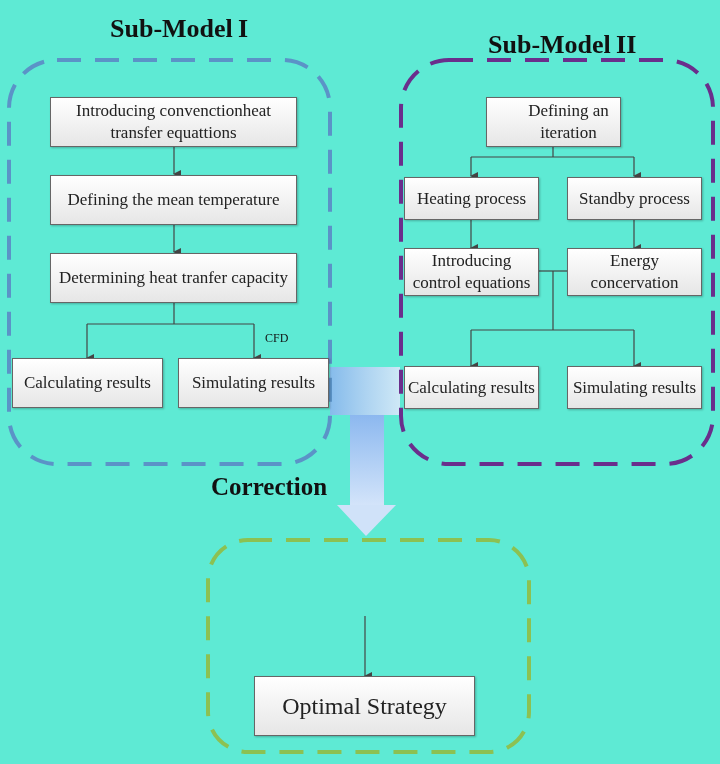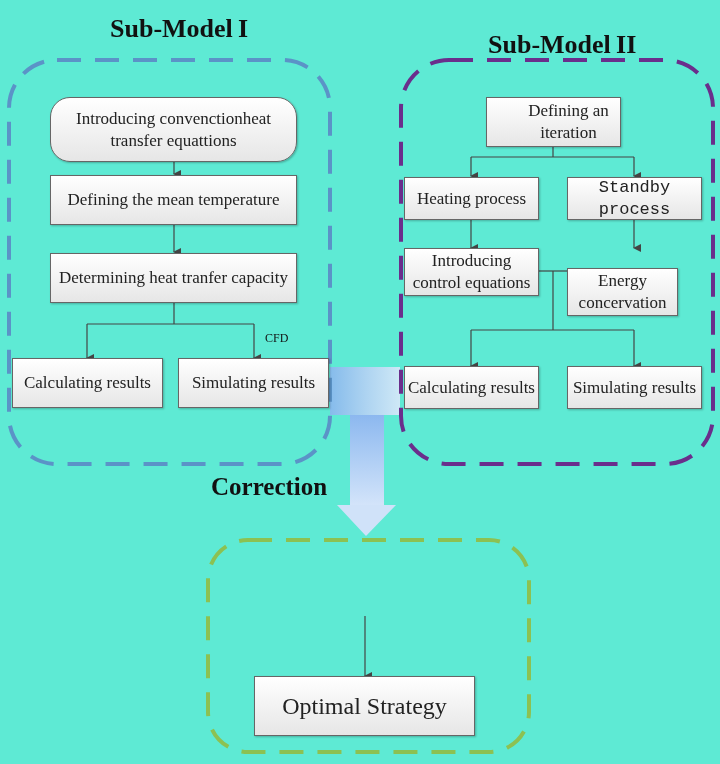--- a/index.html
+++ b/index.html
@@ -69,32 +69,32 @@
       <line x1="471" y1="330" x2="471" y2="366" marker-end="url(#ah)"></line>
       <line x1="634" y1="330" x2="634" y2="366" marker-end="url(#ah)"></line>
     </g>
 
     <line x1="365" y1="616" x2="365" y2="676" stroke="#444" stroke-width="1.2" marker-end="url(#ah)"></line>
   </svg>
 
   <div class="title" style="left:110px; top:14px;">Sub-Model I</div>
   <div class="title" style="left:473px; top:30px;margin-left:15px;">Sub-Model II</div>
 
-  <div class="box" style="left:50px; top:97px; width:247px; height:65px;border-radius:20px;">Introducing convenctionheat transfer equattions</div>
+  <div class="box" style="left:50px; top:97px; width:247px; height:50px;">Introducing convenctionheat transfer equattions</div>
   <div class="box" style="left:50px; top:175px; width:247px; height:50px;">Defining the mean temperature</div>
   <div class="box" style="left:50px; top:253px; width:247px; height:50px;">Determining heat tranfer capacity</div>
   <div class="box" style="left:12px; top:358px; width:151px; height:50px;">Calculating results</div>
   <div class="box" style="left:178px; top:358px; width:151px; height:50px;">Simulating results</div>
   <div class="small" style="left:265px; top:331px;">CFD</div>
 
   <div class="box" style="left:486px; top:97px; width:135px; height:50px;padding-left:32px;">Defining an iteration</div>
   <div class="box" style="left:404px; top:177px; width:135px; height:43px;">Heating process</div>
-  <div class="box" style="left:567px; top:177px; width:135px; height:43px;font-family:Liberation Mono, monospace;">Standby process</div>
+  <div class="box" style="left:567px; top:177px; width:135px; height:43px;">Standby process</div>
   <div class="box" style="left:404px; top:248px; width:135px; height:48px;">Introducing control equations</div>
-  <div class="box" style="left:567px; top:248px; width:111px; height:48px;margin-top:20px;">Energy concervation</div>
+  <div class="box" style="left:567px; top:248px; width:135px; height:48px;">Energy concervation</div>
   <div class="box" style="left:404px; top:366px; width:135px; height:43px;">Calculating results</div>
   <div class="box" style="left:567px; top:366px; width:135px; height:43px;">Simulating results</div>
 
   <div class="label" style="left:211px; top:473px;">Correction</div>
 
   <div class="box big" style="left:254px; top:676px; width:221px; height:60px;">Optimal Strategy</div>
 
 </div>
 
 </body></html>

